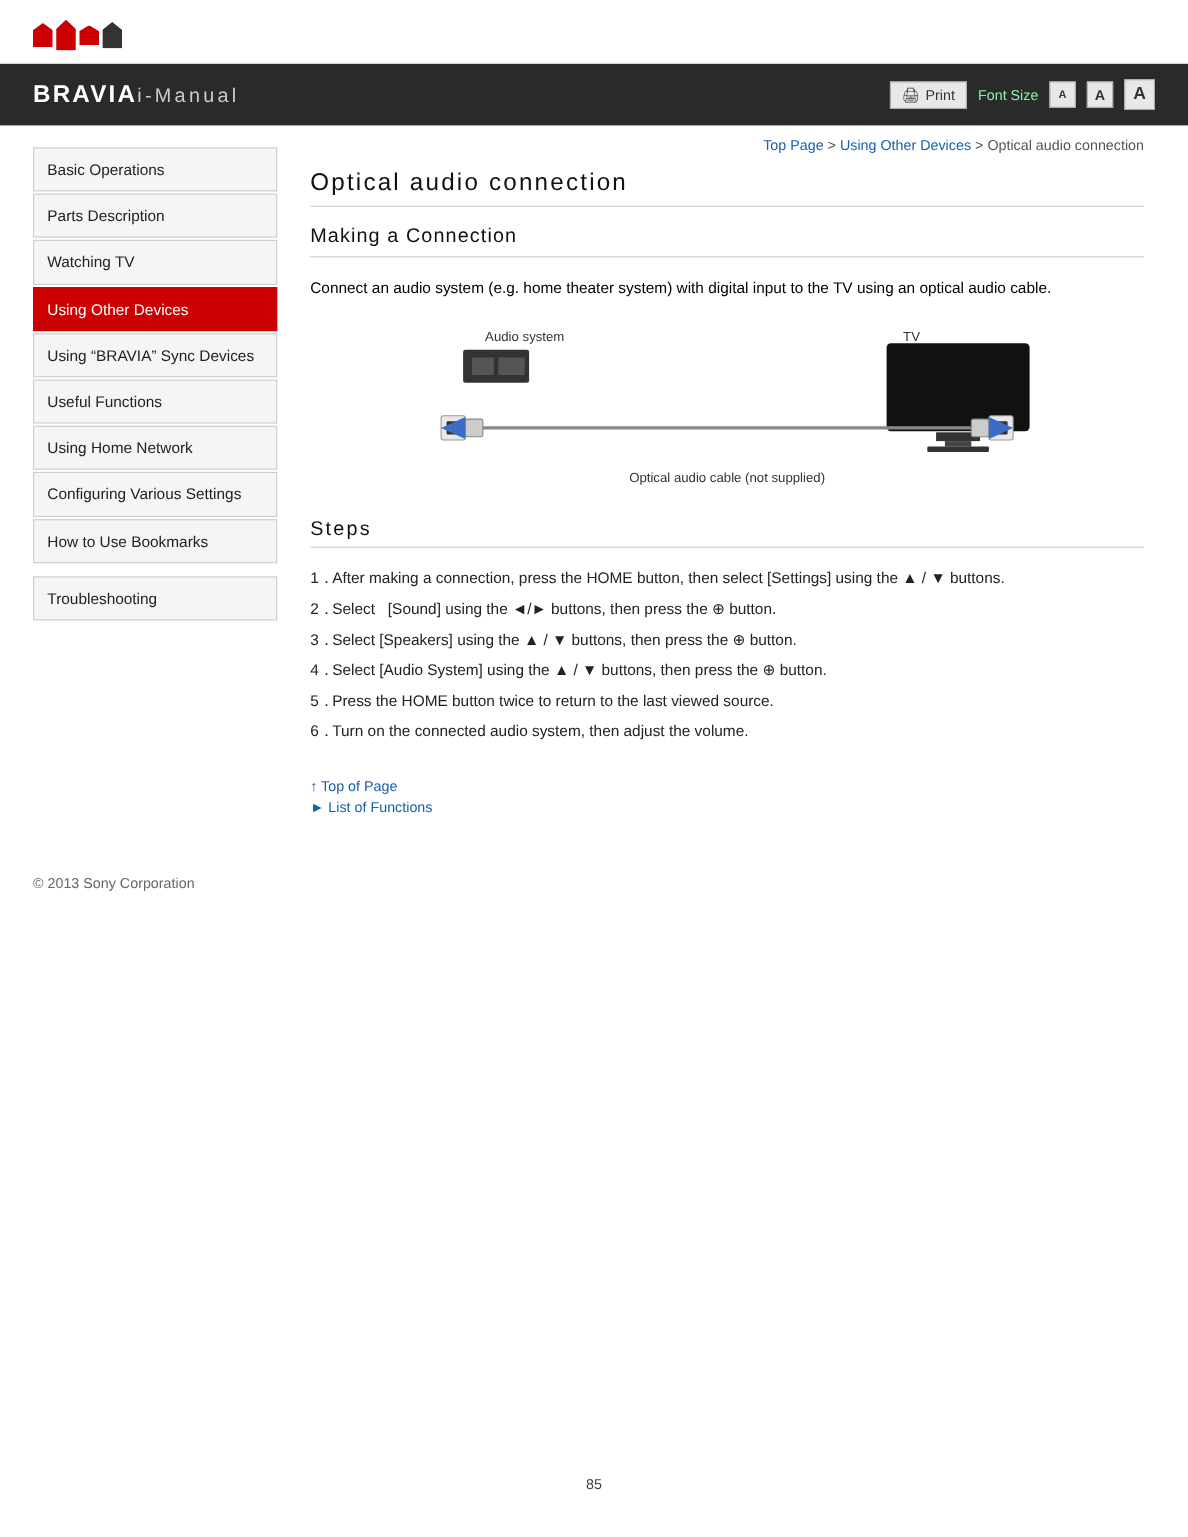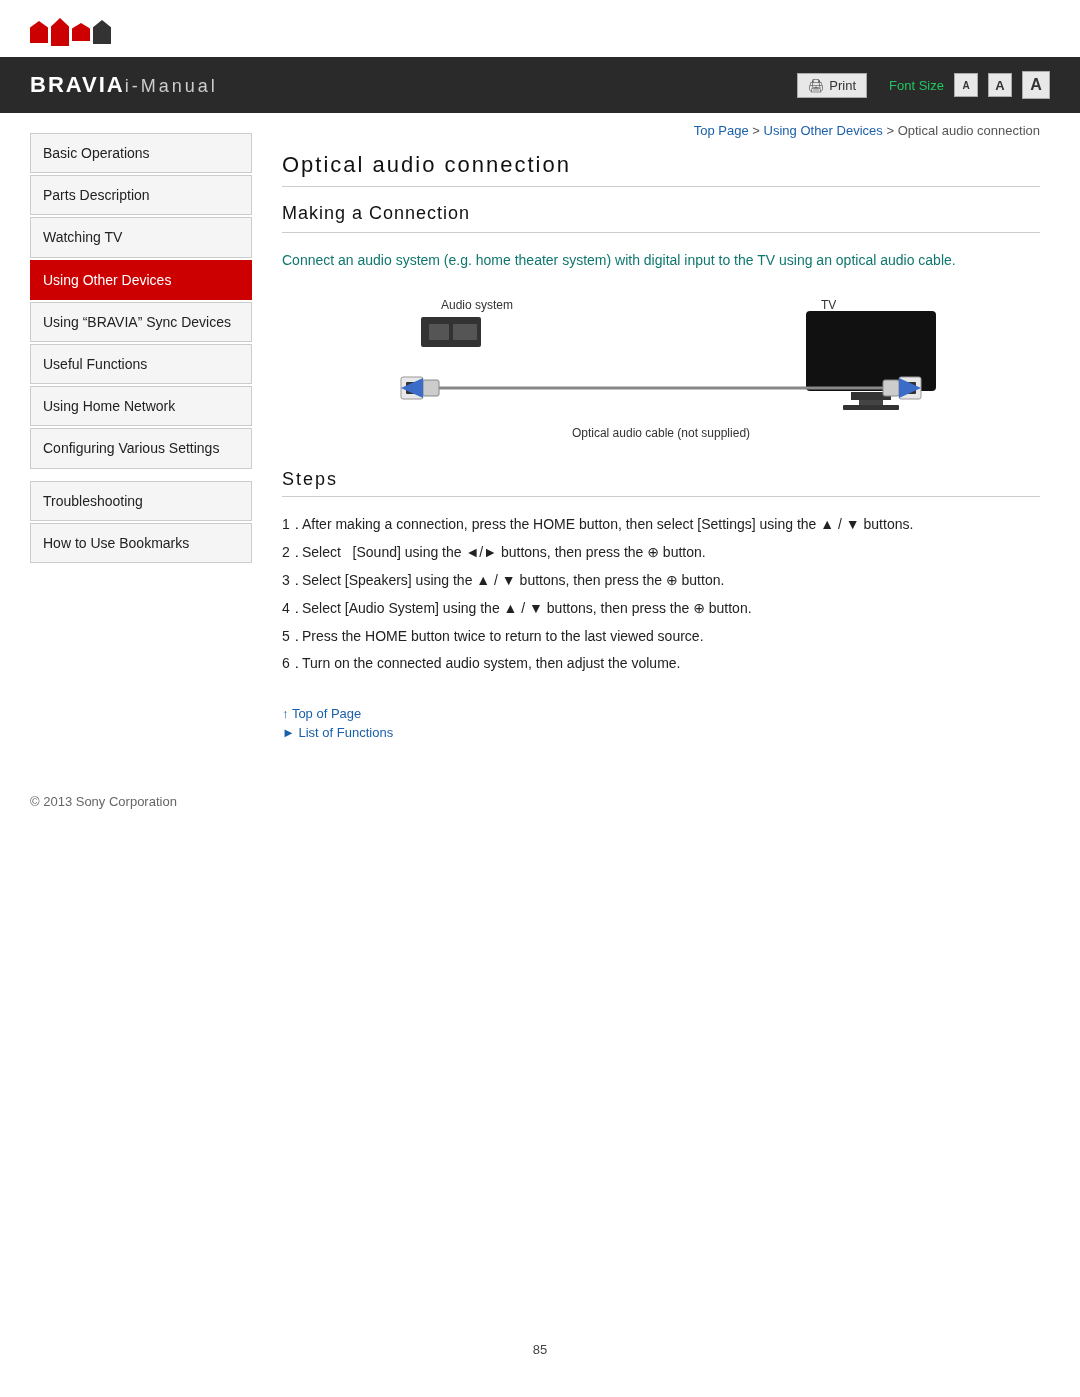--- a/index.html
+++ b/index.html
@@ -65,23 +65,22 @@
       border: 1px solid #aaa;
       padding: 4px 10px;
       font-size: 13px;
       cursor: pointer;
       display: flex;
       align-items: center;
       gap: 5px;
       color: #333;
     }
     .font-size-label {
-      color: #22c55e;
-      font-size: 13px;
-      margin-left: 12px;
+      color: #86efac;
+      font-size: 13px;
     }
     .font-btn {
       background: #e8e8e8;
       border: 1px solid #aaa;
       width: 24px;
       height: 24px;
       display: inline-flex;
       align-items: center;
       justify-content: center;
       cursor: pointer;
@@ -155,21 +154,21 @@
       font-size: 18px;
       font-weight: normal;
       letter-spacing: 1px;
       margin-bottom: 8px;
       color: #111;
     }
     .intro-text {
       font-size: 14px;
       line-height: 1.6;
       margin-bottom: 18px;
-      color: #0f766e;
+      color: #000000;
     }
 
     
     .diagram-container {
       display: flex;
       justify-content: center;
       align-items: center;
       margin: 10px 0 20px 0;
       position: relative;
     }
@@ -274,22 +273,22 @@
 
   <div class="sidebar">
     <div class="sidebar-item">Basic Operations</div>
     <div class="sidebar-item">Parts Description</div>
     <div class="sidebar-item">Watching TV</div>
     <div class="sidebar-item active">Using Other Devices</div>
     <div class="sidebar-item">Using “BRAVIA” Sync Devices</div>
     <div class="sidebar-item">Useful Functions</div>
     <div class="sidebar-item">Using Home Network</div>
     <div class="sidebar-item">Configuring Various Settings</div>
+    <div class="sidebar-item">How to Use Bookmarks</div>
     <div class="sidebar-item section-gap">Troubleshooting</div>
-    <div class="sidebar-item">How to Use Bookmarks</div>
   </div>
 
   <div class="content-area">
 
     <div class="breadcrumb">
       <a href="#">Top Page</a>
       <span> &gt; </span>
       <a href="#">Using Other Devices</a>
       <span> &gt; <span>Optical audio connection</span></span>
     </div>

